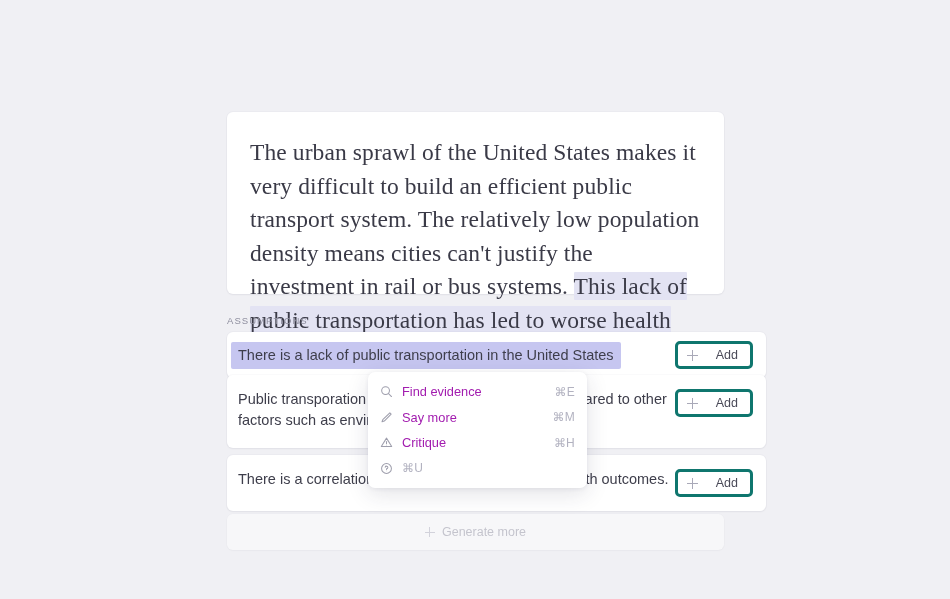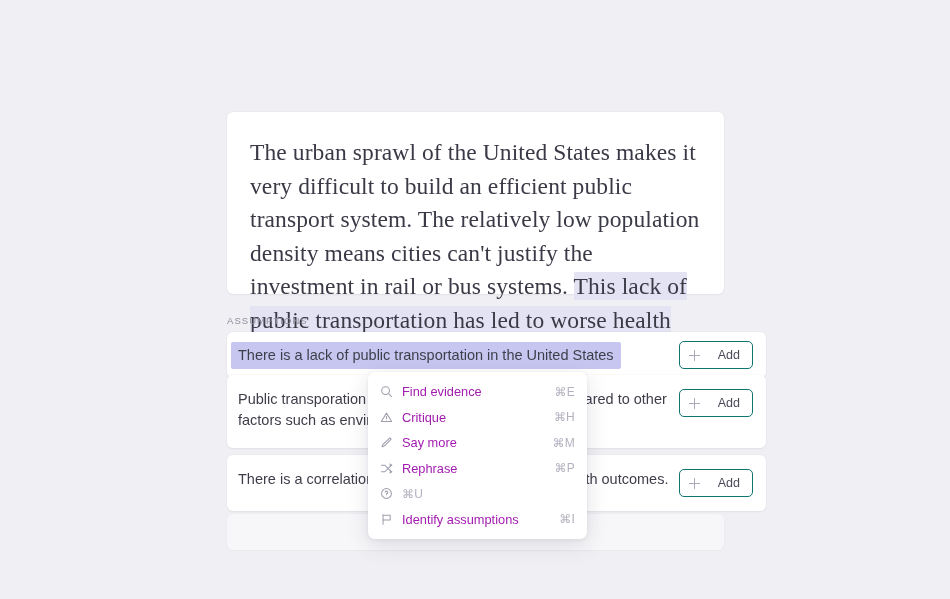--- a/index.html
+++ b/index.html
@@ -102,21 +102,21 @@
   }
 
   .add-button {
     flex: 0 0 auto;
     display: inline-flex;
     align-items: center;
     justify-content: center;
     gap: 18px;
     height: 28px;
     padding: 0 12px 0 9px;
-    border: 1px solid #0f766e;
+    border: 3px solid #0f766e;
     border-radius: 5px;
     background: #ffffff;
     font-size: 12.5px;
     color: #4a4a58;
     cursor: pointer;
     white-space: nowrap;
   }
 
   .add-button .plus {
     display: inline-block;
@@ -262,74 +262,52 @@
 
     <div class="menu-item">
       <span class="menu-icon">
         <svg width="13" height="13" viewBox="0 0 14 14" fill="none" stroke="currentColor" stroke-width="1.1">
           <circle cx="6" cy="6" r="4.2"></circle>
             <line x1="9.2" y1="9.2" x2="12.4" y2="12.4" stroke-linecap="round"></line>
         </svg>
       </span>
       <span class="menu-label">Find evidence</span>
       <span class="menu-shortcut">⌘E</span>
+    </div>
+
+    <div class="menu-item">
+      <span class="menu-icon">
+        <svg width="13" height="13" viewBox="0 0 14 14" fill="none" stroke="currentColor" stroke-width="1.1" stroke-linejoin="round">
+          <path d="M10.6 2.0 L12.0 3.4 L4.6 10.8 L2.2 11.6 L3.0 9.2 Z"></path>
+        </svg>
+      </span>
+      <span class="menu-label">Say more</span>
+      <span class="menu-shortcut">⌘M</span>
     </div>
 
     <div class="menu-item">
       <span class="menu-icon">
         <svg width="13" height="13" viewBox="0 0 14 14" fill="none" stroke="currentColor" stroke-width="1.1" stroke-linejoin="round">
           <path d="M7 2.3 L12.6 11.4 L1.4 11.4 Z"></path>
           <line x1="7" y1="6.0" x2="7" y2="8.4" stroke-linecap="round"></line>
           <circle cx="7" cy="9.9" r="0.35" fill="currentColor" stroke="none"></circle>
         </svg>
       </span>
       <span class="menu-label">Critique</span>
       <span class="menu-shortcut">⌘H</span>
     </div>
 
-    <div class="menu-item">
-      <span class="menu-icon">
-        <svg width="13" height="13" viewBox="0 0 14 14" fill="none" stroke="currentColor" stroke-width="1.1" stroke-linejoin="round">
-          <path d="M10.6 2.0 L12.0 3.4 L4.6 10.8 L2.2 11.6 L3.0 9.2 Z"></path>
-        </svg>
-      </span>
-      <span class="menu-label">Say more</span>
-      <span class="menu-shortcut">⌘M</span>
-    </div>
-
-    <div class="menu-item">
-      <span class="menu-icon">
-        <svg width="13" height="13" viewBox="0 0 14 14" fill="none" stroke="currentColor" stroke-width="1.1" stroke-linecap="round">
-          <path d="M1.6 3.4 L5.2 3.4 L12.4 10.6"></path>
-          <path d="M1.6 10.6 L5.2 10.6 L12.4 3.4"></path>
-          <path d="M10.6 2.2 L12.5 3.4 L10.6 4.6"></path>
-          <path d="M10.6 9.4 L12.5 10.6 L10.6 11.8"></path>
-        </svg>
-      </span>
-      <span class="menu-label">Rephrase</span>
-      <span class="menu-shortcut">⌘P</span>
-    </div>
 
     <div class="menu-item">
       <span class="menu-icon">
         <svg width="13" height="13" viewBox="0 0 14 14" fill="none" stroke="currentColor" stroke-width="1.1">
           <circle cx="7" cy="7" r="5.3"></circle>
           <path d="M5.6 5.6 a1.45 1.45 0 1 1 1.5 1.75 v0.85" stroke-linecap="round"></path>
           <circle cx="7.05" cy="9.7" r="0.33" fill="currentColor" stroke="none"></circle>
         </svg>
       </span>
       <span class="menu-shortcut">⌘U</span>
     </div>
 
-    <div class="menu-item">
-      <span class="menu-icon">
-        <svg width="13" height="13" viewBox="0 0 14 14" fill="none" stroke="currentColor" stroke-width="1.1" stroke-linejoin="round" stroke-linecap="round">
-          <path d="M3.3 1.9 L3.3 12.1"></path>
-          <path d="M3.3 2.4 L11.0 2.4 L11.0 7.6 L3.3 7.6"></path>
-        </svg>
-      </span>
-      <span class="menu-label">Identify assumptions</span>
-      <span class="menu-shortcut">⌘I</span>
-    </div>
 
   </div>
 
 </div>
 
 </body></html>

